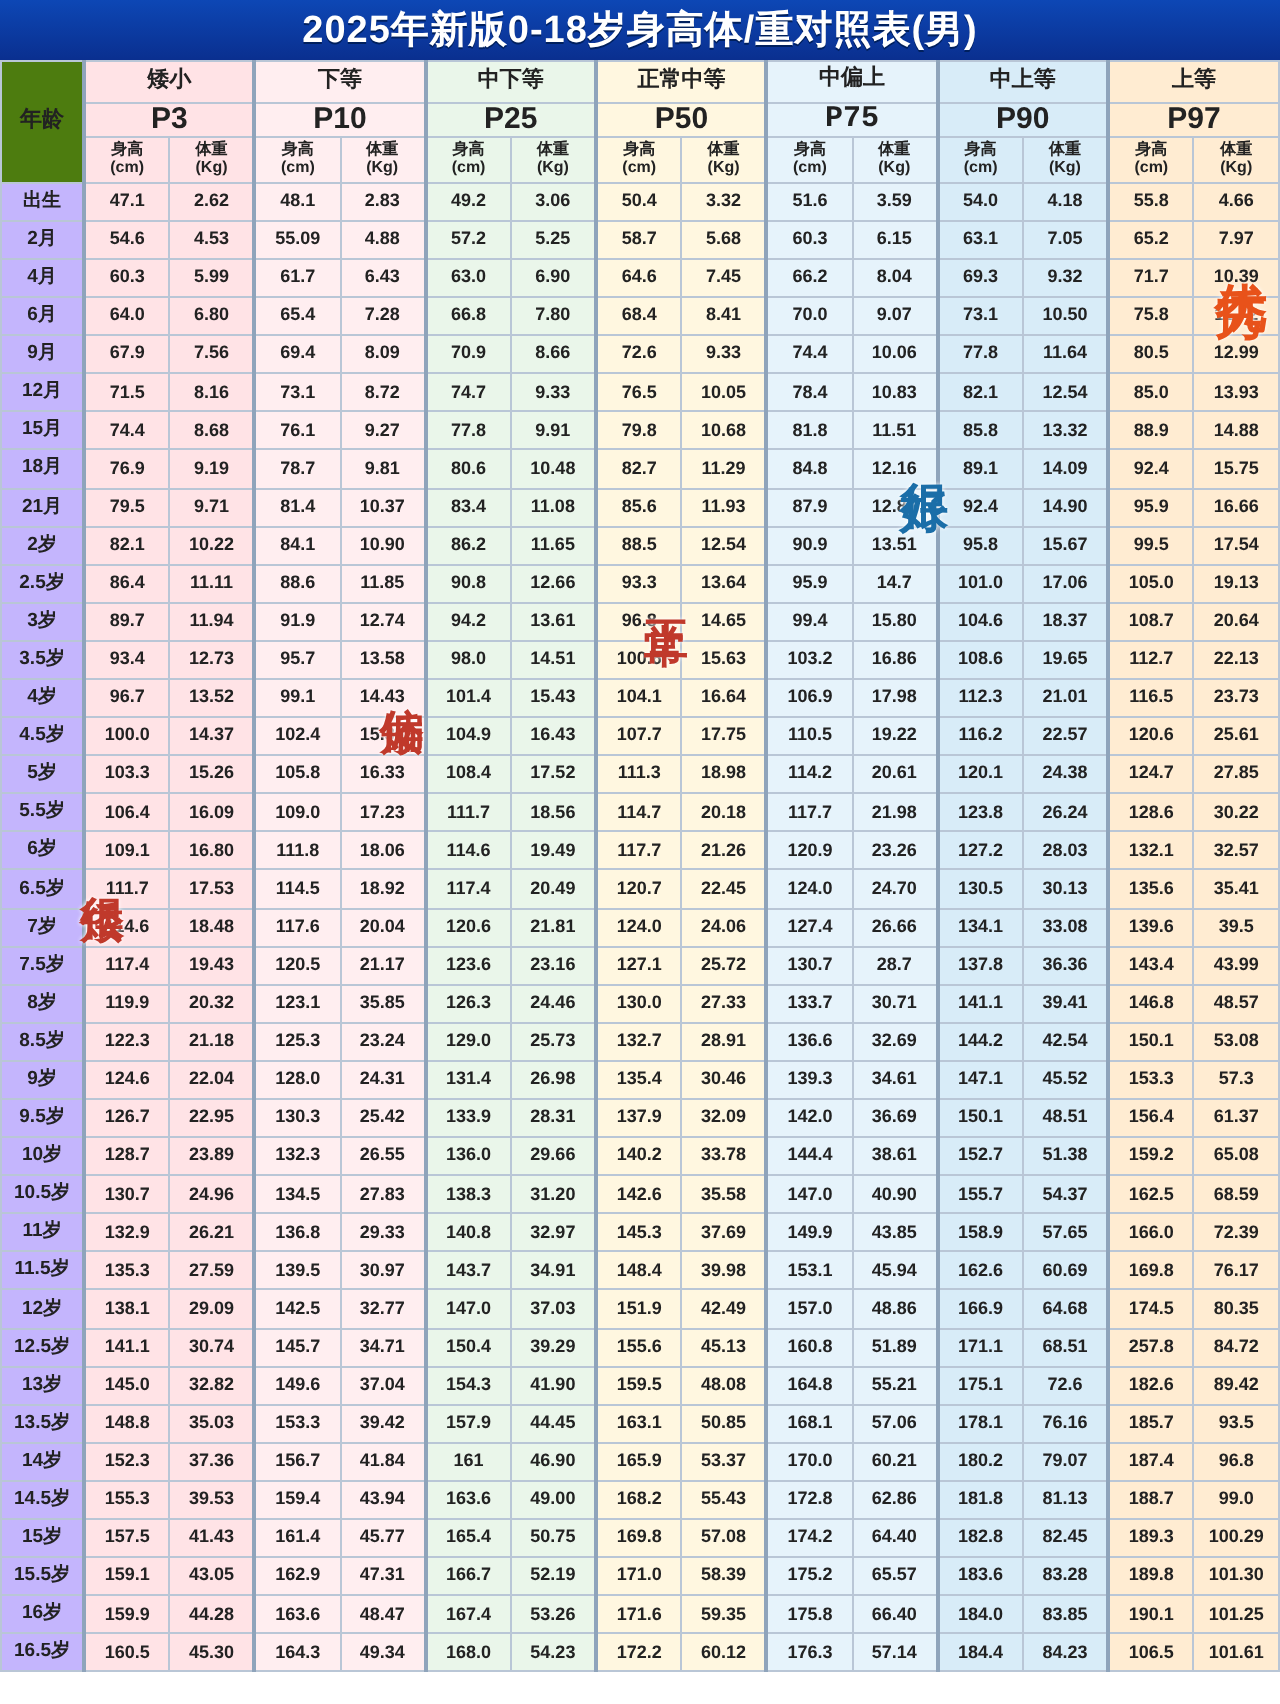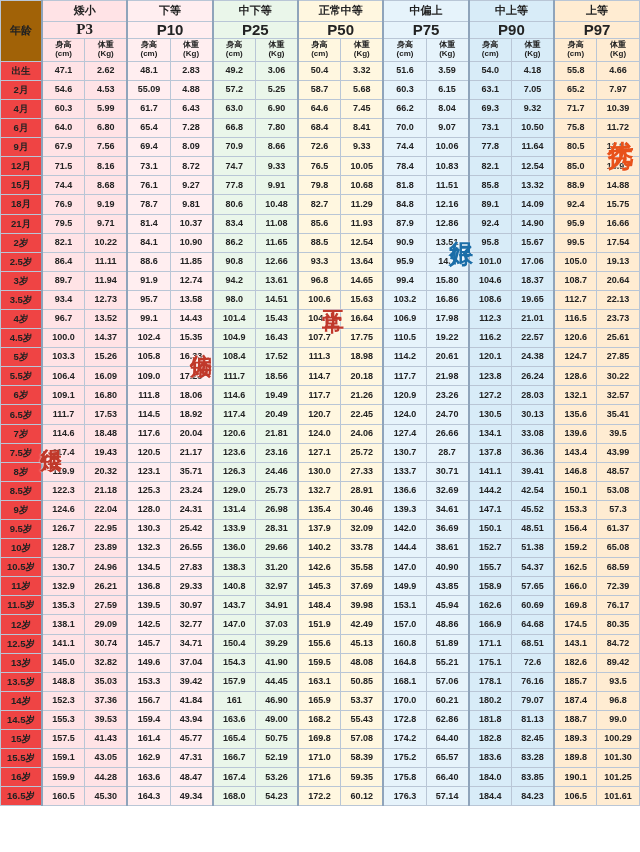--- a/index.html
+++ b/index.html
@@ -37,45 +37,45 @@
     vertical-align:middle;
     padding:0;
     line-height:1.05;
     font-weight:bold;
     color:#222;
     overflow:hidden;
     white-space:nowrap;
   }
 
   
-  .c-age{background:#a16207;width:40px;}
+  .c-age{background:#4d7c0f;width:40px;}
   .g1{background:#ffe3e6;}
   .g2{background:#ffeef0;}
   .g3{background:#eaf6ea;}
   .g4{background:#fff7e0;}
   .g5{background:#e6f3fb;}
   .g6{background:#d8ecf8;}
   .g7{background:#ffecd2;}
 
   
   .hdr-band td{height:20px;font-size:11px;}
   .hdr-p td{height:15px;font-size:15px;}
   .hdr-sub td{height:22px;font-size:8px;font-weight:bold;}
 
   .band-label{font-weight:bold;}
   .p-label{font-weight:bold;}
 
-  .b1{color:#c0392b;font-family:Liberation Serif, serif;}
+  .b1{color:#c0392b;}
   .b2{color:#b03a2e;}
   .b3{color:#1e7a33;margin-top:28px;}
   .b4{color:#b8860b;}
-  .b5{color:#1b6ea8;}
+  .b5{color:#1b6ea8;font-family:Liberation Mono, monospace;}
   .b6{color:#14608f;}
   .b7{color:#c05a1a;}
-  .age-cell{font-size:9.5px;font-weight:bold;color:#111;background:#ef4444;}
+  .age-cell{font-size:9.5px;font-weight:bold;color:#111;background:#c4b5fd;}
 
   .row-h{height:19.1px;}
 
   
   .sep{border-left:2px solid #8fa4bb !important;}
 
   
   .ov{
     position:absolute;
     font-weight:bold;
@@ -90,20 +90,23 @@
   .ov-henhao{left:449px;top:222px;font-size:24px;color:#1b6ea8;text-shadow:0 0 2px #fff;}
   .ov-zhengchang{left:322px;top:292px;font-size:22px;color:#c0392b;text-shadow:0 0 2px #fff;}
   .ov-pianai{left:190px;top:336px;font-size:22px;color:#c0392b;text-shadow:0 0 2px #fff;}
   .ov-henai{left:40px;top:430px;font-size:22px;color:#c0392b;text-shadow:0 0 2px #fff;}
 </style>
 </head>
 <body>
 
 <div class="page">
 
+  <div class="title-bar">
+    <div class="title">2025年新版0-18岁身高体/重对照表(男)</div>
+  </div>
 
   <table class="grid">
     <tbody id="tbody">
         <tr class="hdr-band">
           <td class="c-age" rowspan="3">年龄</td>
           <td class="g1 b1 band-label sep" colspan="2">矮小</td>
           <td class="g2 b2 band-label sep" colspan="2">下等</td>
           <td class="g3 b3 band-label sep" colspan="2">中下等</td>
           <td class="g4 b4 band-label sep" colspan="2">正常中等</td>
           <td class="g5 b5 band-label sep" colspan="2">中偏上</td>
@@ -490,21 +493,21 @@
           <td class="g6 sep">137.8</td>
           <td class="g6">36.36</td>
           <td class="g7 sep">143.4</td>
           <td class="g7">43.99</td>
         </tr>
         <tr class="row-h">
           <td class="c-age age-cell">8岁</td>
           <td class="g1 sep">119.9</td>
           <td class="g1">20.32</td>
           <td class="g2 sep">123.1</td>
-          <td class="g2">35.71</td>
+          <td class="g2">35.85</td>
           <td class="g3 sep">126.3</td>
           <td class="g3">24.46</td>
           <td class="g4 sep">130.0</td>
           <td class="g4">27.33</td>
           <td class="g5 sep">133.7</td>
           <td class="g5">30.71</td>
           <td class="g6 sep">141.1</td>
           <td class="g6">39.41</td>
           <td class="g7 sep">146.8</td>
           <td class="g7">48.57</td>
@@ -652,21 +655,21 @@
           <td class="g2 sep">145.7</td>
           <td class="g2">34.71</td>
           <td class="g3 sep">150.4</td>
           <td class="g3">39.29</td>
           <td class="g4 sep">155.6</td>
           <td class="g4">45.13</td>
           <td class="g5 sep">160.8</td>
           <td class="g5">51.89</td>
           <td class="g6 sep">171.1</td>
           <td class="g6">68.51</td>
-          <td class="g7 sep">143.1</td>
+          <td class="g7 sep">257.8</td>
           <td class="g7">84.72</td>
         </tr>
         <tr class="row-h">
           <td class="c-age age-cell">13岁</td>
           <td class="g1 sep">145.0</td>
           <td class="g1">32.82</td>
           <td class="g2 sep">149.6</td>
           <td class="g2">37.04</td>
           <td class="g3 sep">154.3</td>
           <td class="g3">41.90</td>

